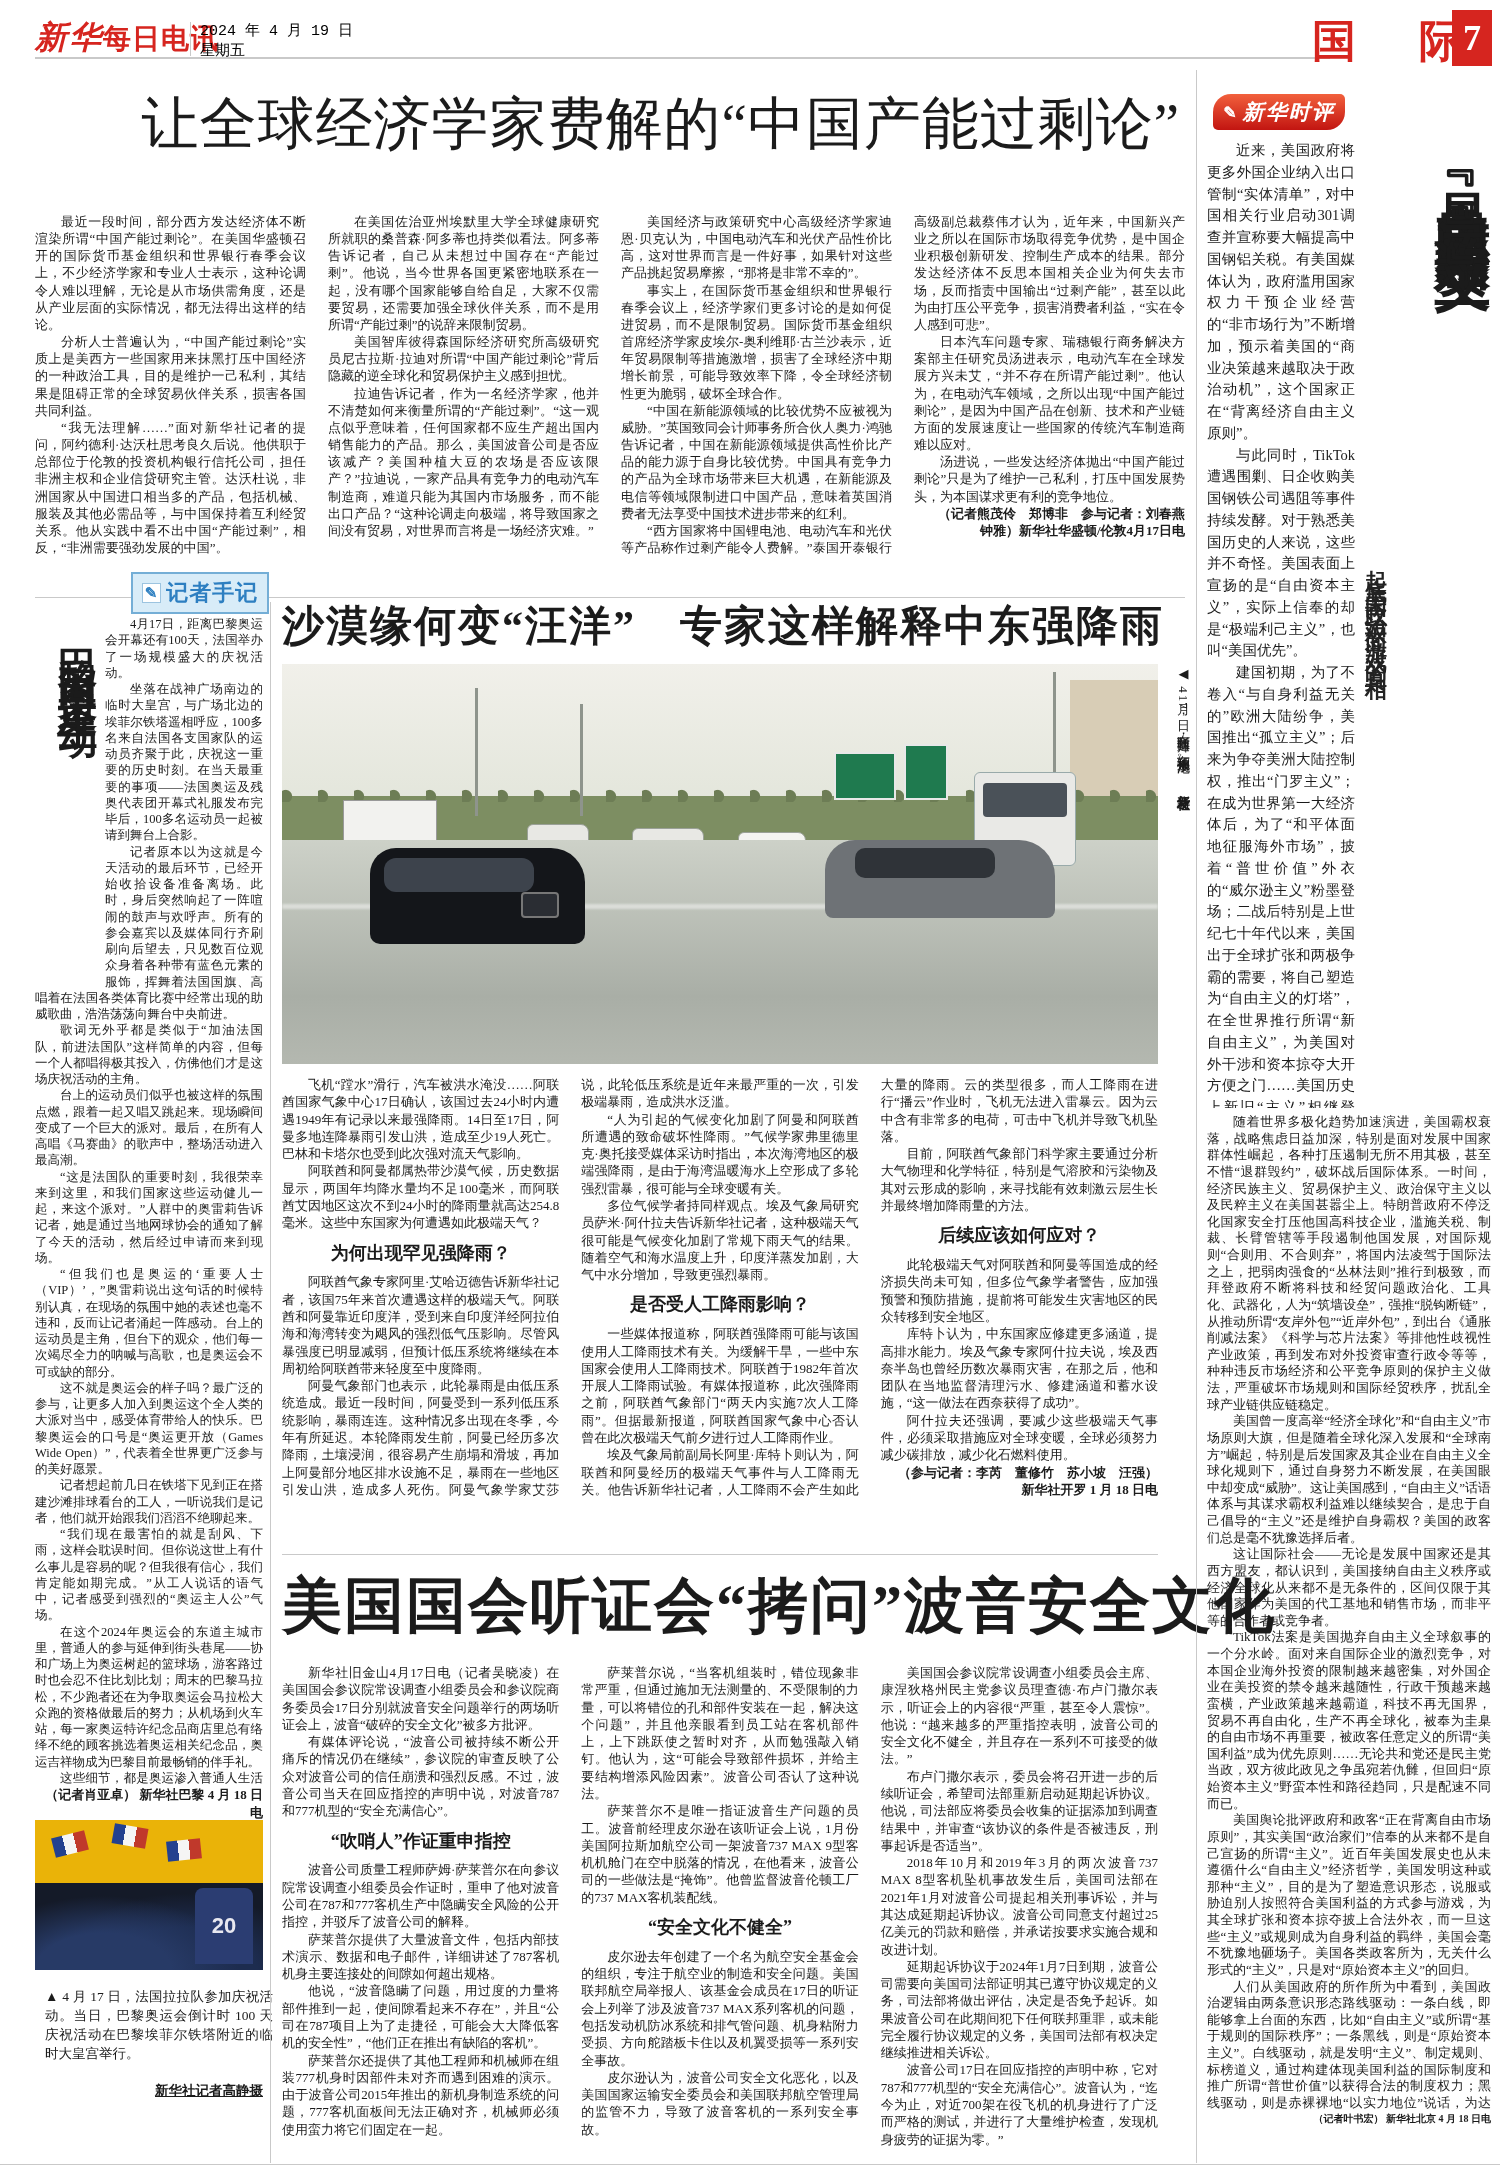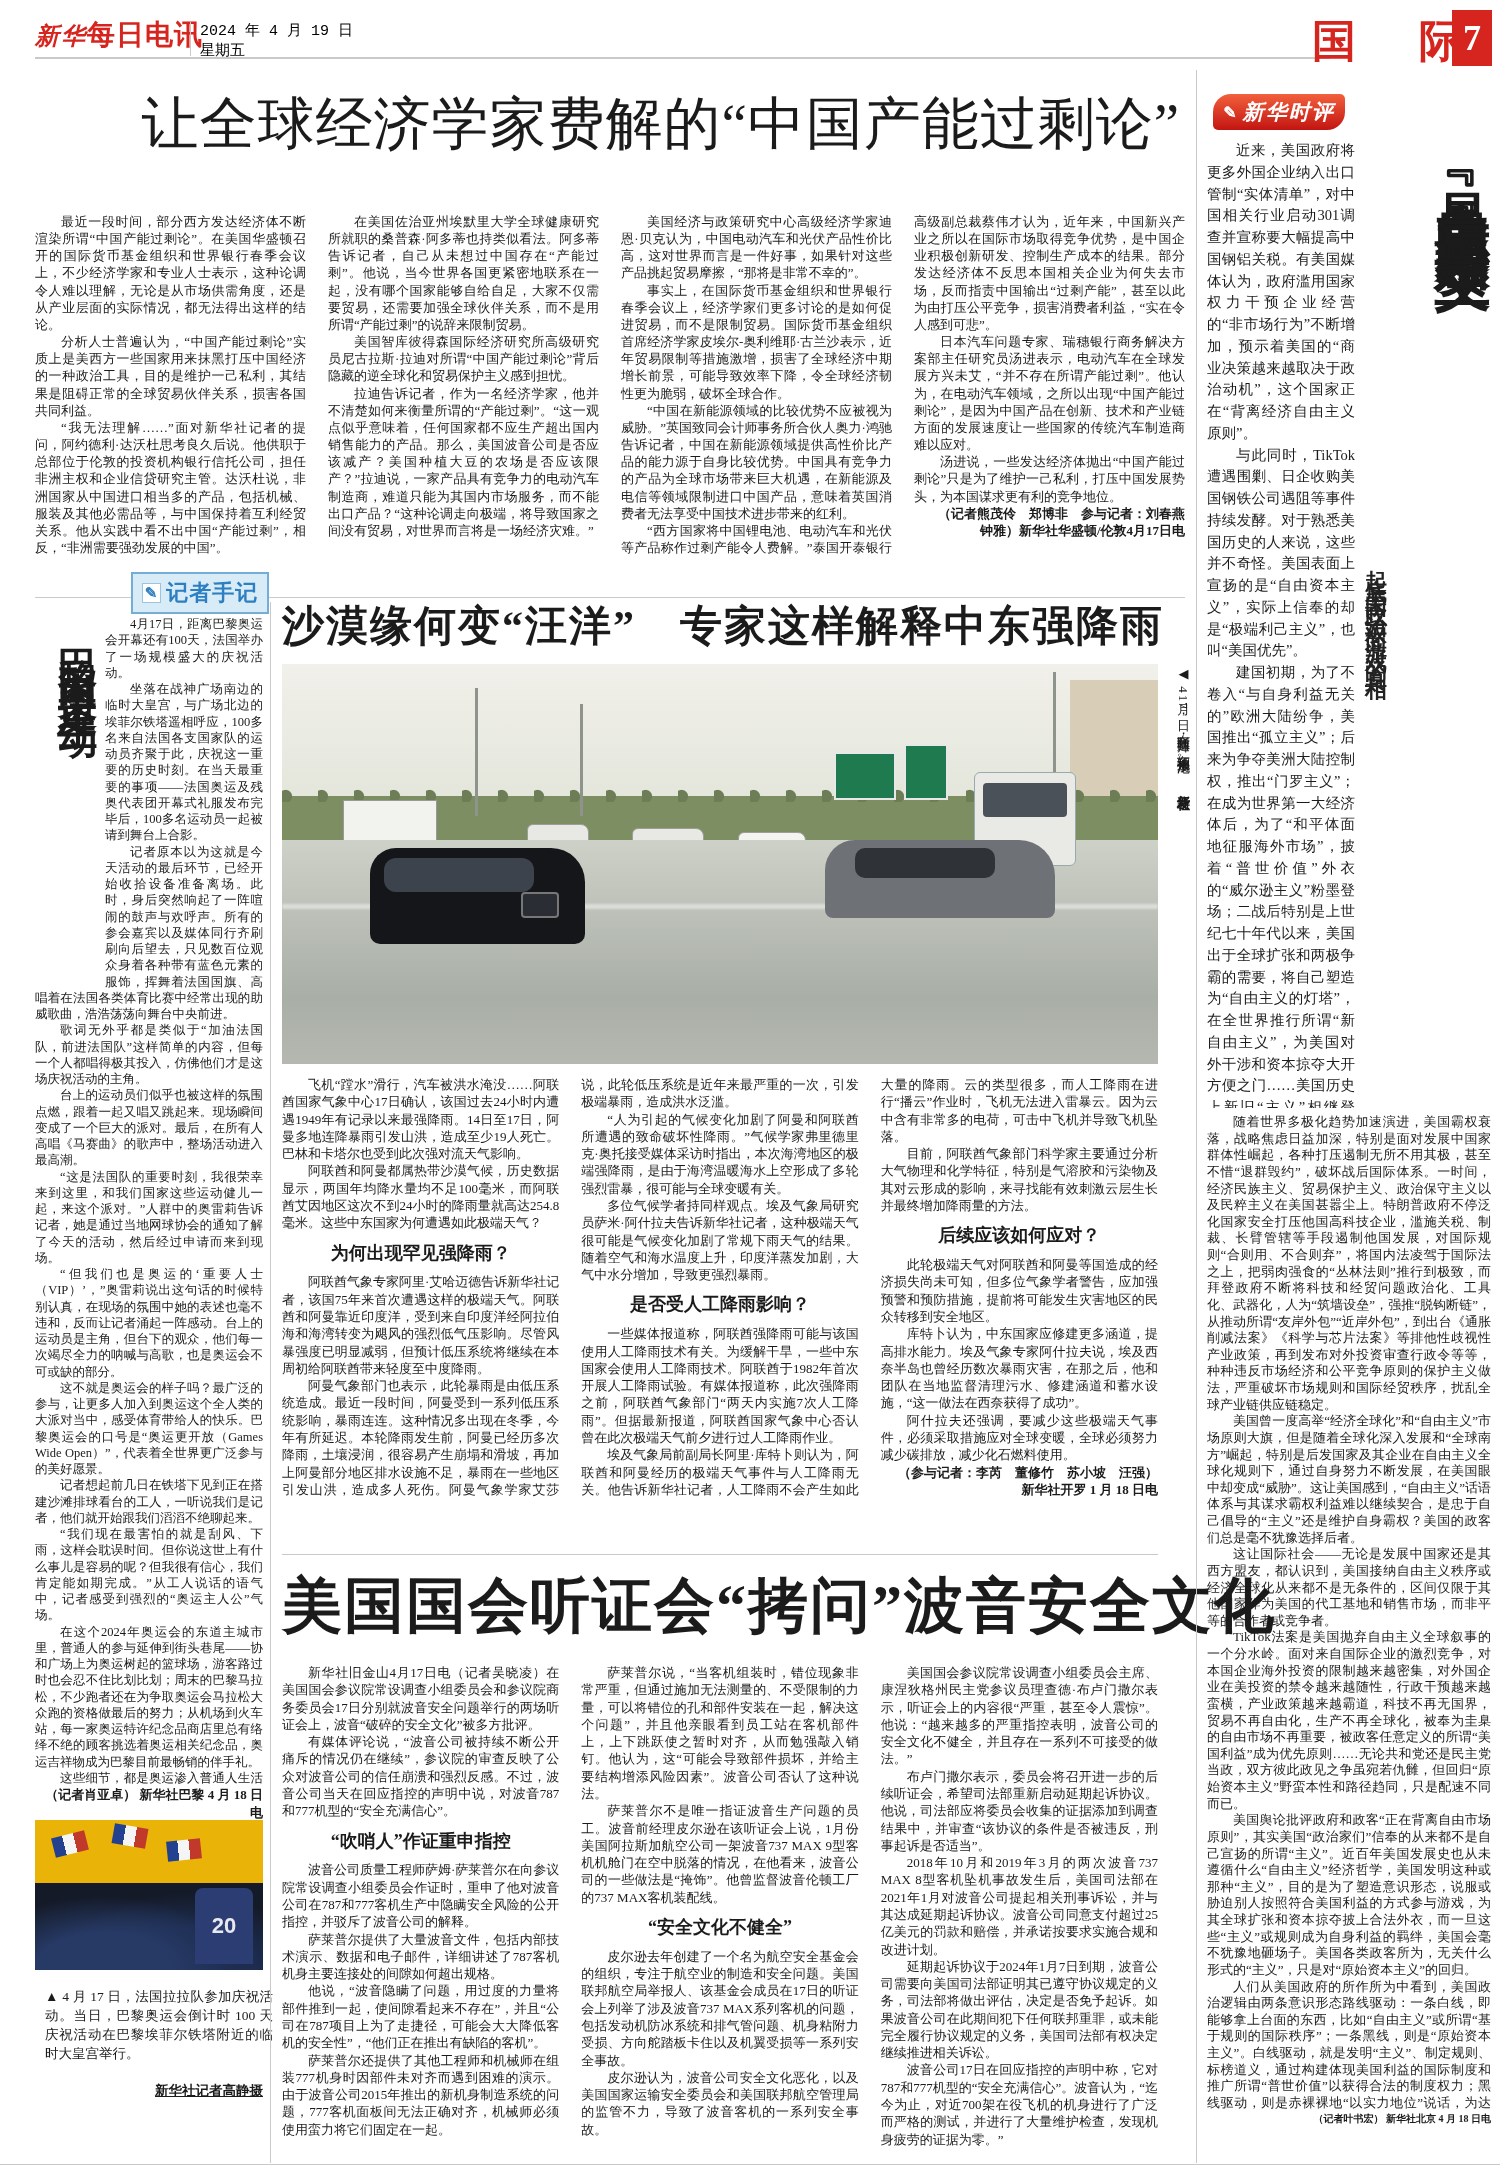--- a/index.html
+++ b/index.html
@@ -1,21 +1,21 @@
 <!DOCTYPE html>
 <html><head>
 <meta charset="utf-8">
 <style>
   html,body{margin:0;padding:0;background:#ffffff;}
   body{width:1500px;height:2173px;position:relative;font-family:"Liberation Serif","DejaVu Serif",serif;color:#1b1b1b;overflow:hidden;}
   .abs{position:absolute;}
   .rule{position:absolute;background:#c9c9c9;}
   
   .logo{left:35px;top:16px;color:#d6251f;white-space:nowrap;}
-  .logo .script{font-size:24px;font-weight:bold;font-style:italic;letter-spacing:2px;}
+  .logo .script{font-size:32px;font-weight:bold;font-style:italic;letter-spacing:2px;}
   .logo .rest{font-size:28px;font-weight:bold;letter-spacing:1px;}
   .datebox{left:200px;top:22px;font-family:Liberation Mono, monospace;font-size:15px;line-height:1.35;color:#000000;}
   .section-title{left:1312px;top:12px;color:#d6251f;font-size:44px;font-weight:bold;letter-spacing:26px;}
   .pagebox{left:1452px;top:10px;width:40px;height:56px;background:#d6251f;color:#fff;font-size:36px;font-weight:bold;display:flex;align-items:center;justify-content:center;}
   
   .para{margin:0;text-indent:2em;text-align:justify;}
   .colhead{margin:10px 0 8px 0;text-align:center;font-size:18px;font-weight:bold;text-indent:0;}
   .byline{font-weight:bold;text-align:right;text-indent:0;}
   
   .a1-headline{left:40px;top:86px;width:1140px;text-align:right;font-size:57px;font-weight:normal;letter-spacing:1px;white-space:nowrap;}

